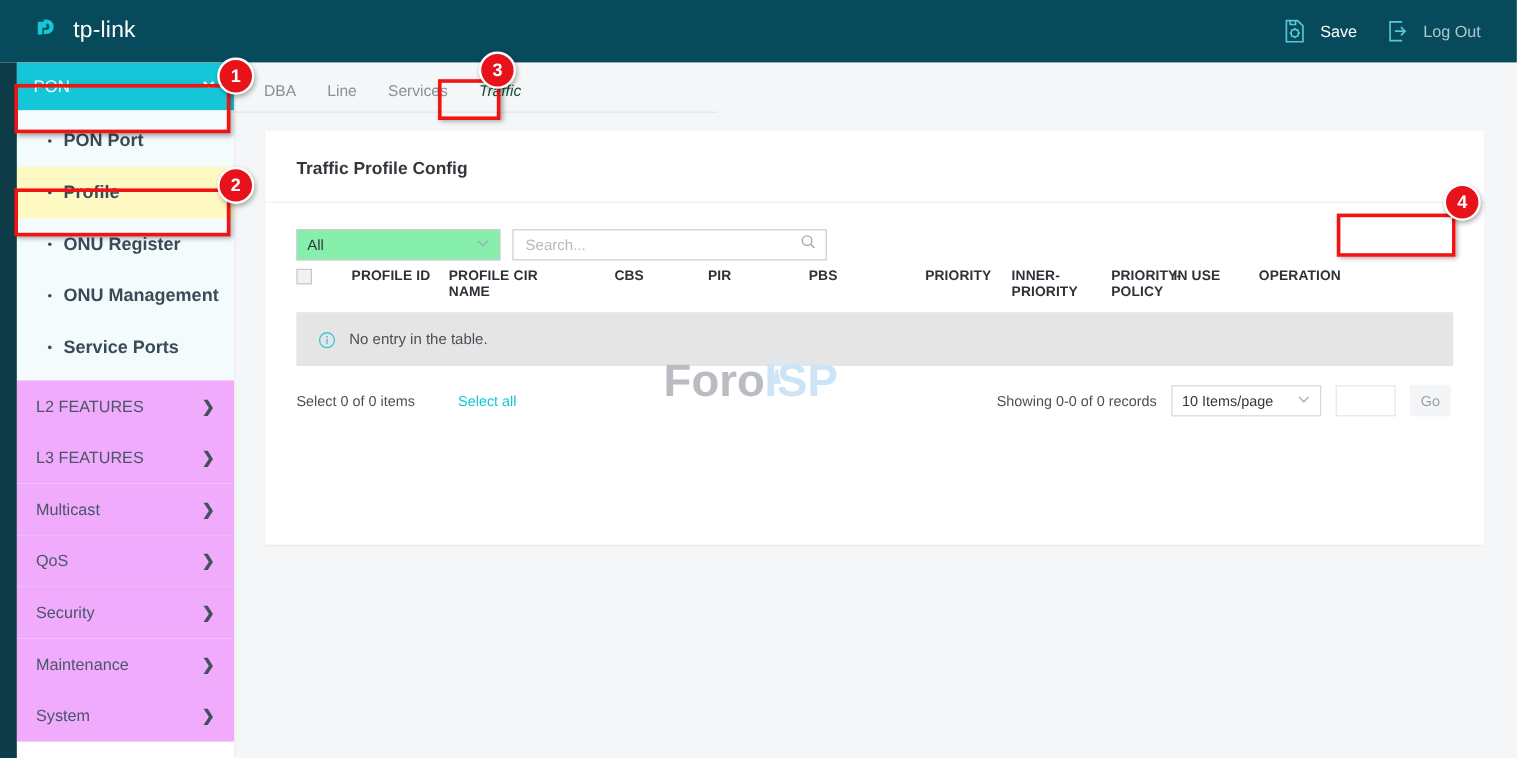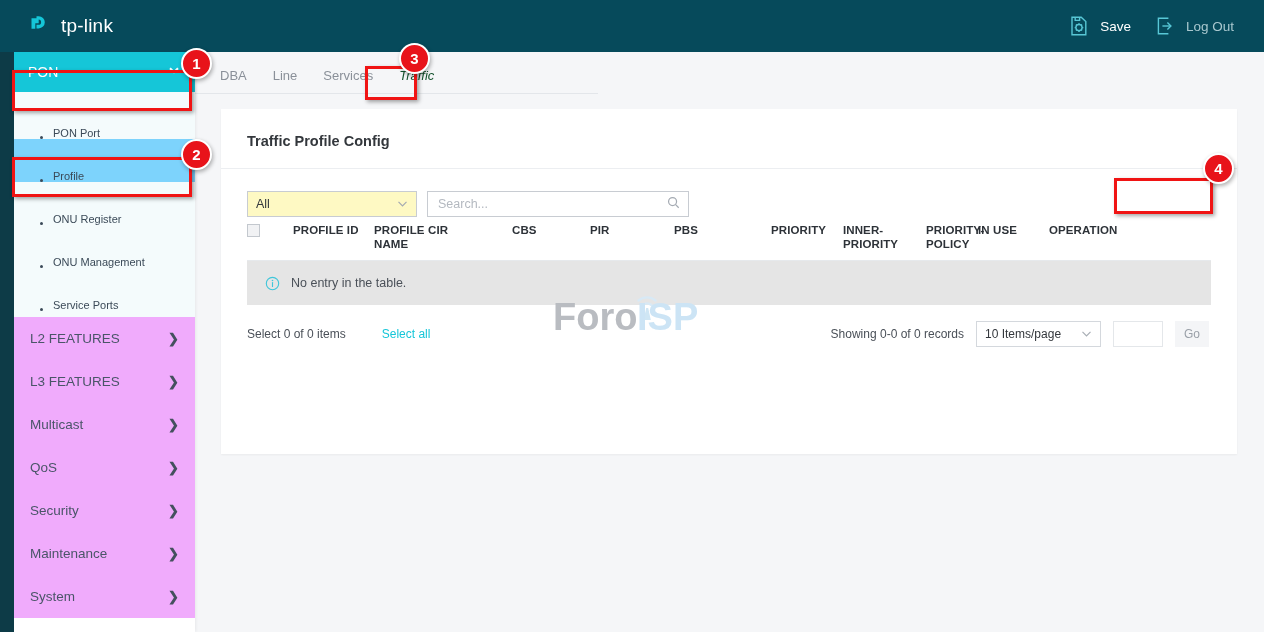--- a/index.html
+++ b/index.html
@@ -57,25 +57,26 @@
     color: #ffffff;
     font-size: 14px;
     padding: 0 14px;
     display: flex; align-items: center;
     cursor: pointer;
     justify-content: space-between;
   }
   .menu-top .caret { margin-left: auto; }
   .submenu { background: #f4fbfc; padding: 4px 0 6px 0; }
   .submenu-item {
-    height: 43px; display: flex; align-items: flex-end;
-    padding-left: 26px; font-size: 11px; color: #3b4a58;
+    height: 43px; display: flex; align-items: center;
+    padding-left: 26px; font-size: 15px; color: #3b4a58;
     cursor: pointer;
-  }
-  .submenu-item.active { background: #7dd3fc; }
+    font-weight: bold;
+  }
+  .submenu-item.active { background: #fef9c3; }
   .submenu-item .dot {
     width: 3px; height: 3px; background: #3b4a58;
     border-radius: 50%; margin-right: 10px; flex: 0 0 auto;
   }
   .menu-row {
     height: 43px; display: flex; align-items: center;
     padding: 0 16px 0 16px; font-size: 13.5px; color: #4a5568;
     cursor: pointer; background: #f0abfc;
   }
   .menu-row .chev { margin-left: auto; color: #44505e; font-size: 13px; font-weight: bold; }
@@ -114,21 +115,21 @@
   .card-hr { margin: 19px 0 0 0; height: 1px; background: #eceef1; }
 
   
   .toolbar {
     display: flex; align-items: center;
     padding: 16px 28px 0 26px;
     height: 54px;
   }
   .select-box {
     width: 170px; height: 26px;
-    border: 1px solid #c8ccd2; background: #fef9c3;
+    border: 1px solid #c8ccd2; background: #86efac;
     font-size: 12.5px; color: #33373c;
     display: flex; align-items: center;
     padding: 0 8px; position: relative; cursor: pointer;
   }
   .select-box .sel-caret { margin-left: auto; color: #9aa0a8; font-size: 10px; }
   .search-box {
     width: 262px; height: 26px; margin-left: 10px;
     border: 1px solid #c8ccd2; background: #ffffff;
     display: flex; align-items: center;
     padding: 0 8px;

